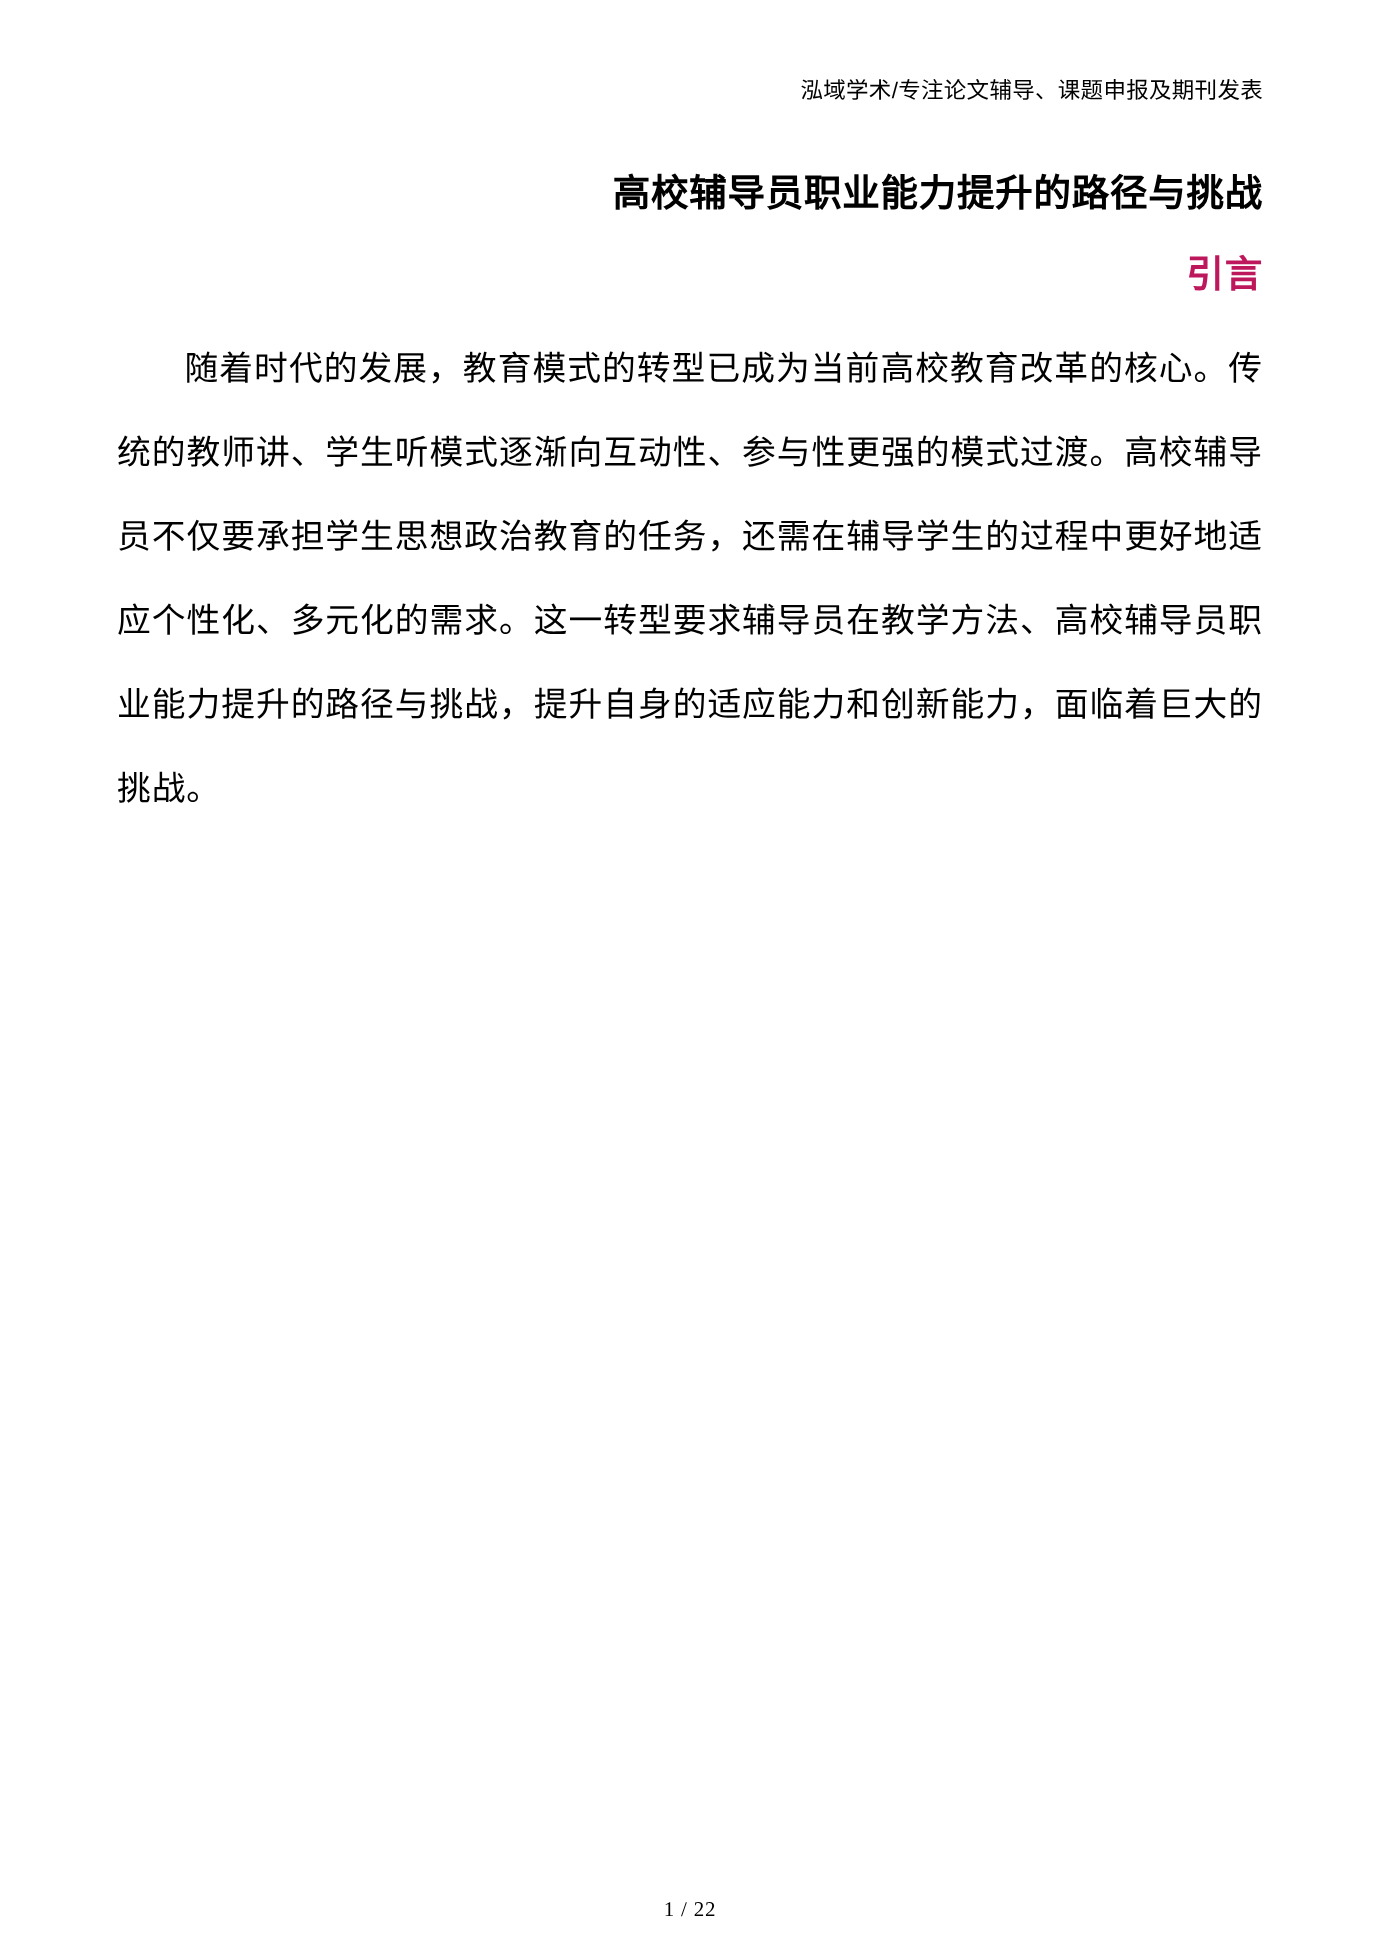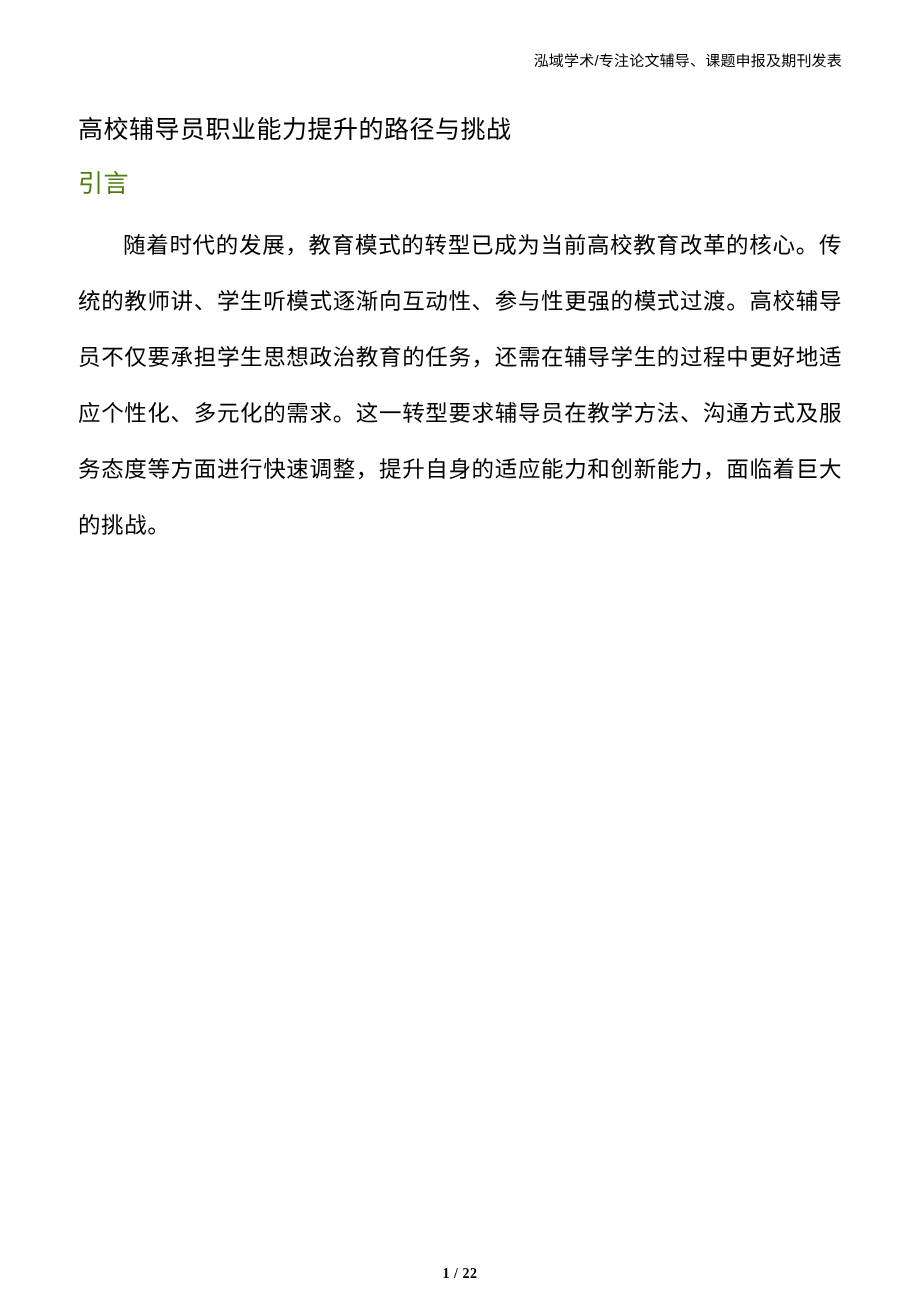--- a/index.html
+++ b/index.html
@@ -39,34 +39,34 @@
     position: absolute;
     top: 108px;
     left: 78px;
     width: 764px;
   }
 
   .doc-title {
     font-family: "Liberation Sans", "DejaVu Sans", sans-serif;
     font-size: 25px;
     line-height: 42px;
-    font-weight: 400;
+    font-weight: 700;
     color: #000000;
-    text-align: left;
+    text-align: right;
     margin: 0 0 12px 0;
     letter-spacing: 0.5px;
   }
 
   .doc-subtitle {
     font-family: "Liberation Sans", "DejaVu Sans", sans-serif;
     font-size: 25px;
     line-height: 42px;
-    font-weight: 400;
-    color: #4d7c0f;
-    text-align: left;
+    font-weight: 700;
+    color: #be185d;
+    text-align: right;
     margin: 0 0 14px 0;
     letter-spacing: 0.5px;
   }
 
   
   .paragraphs {
     margin-top: 10px;
   }
 
   .para {
@@ -84,39 +84,39 @@
 
   
   .doc-footer {
     position: absolute;
     left: 0;
     right: 0;
     bottom: 20px;
     text-align: center;
     font-family: "Liberation Serif", "DejaVu Serif", serif;
     font-size: 14px;
-    font-weight: bold;
+    font-weight: normal;
     color: #000000;
     letter-spacing: 0.5px;
   }
 </style>
 </head>
 <body>
 
 <div class="page">
 
   <div class="doc-header">泓域学术/专注论文辅导、课题申报及期刊发表</div>
 
   <div class="doc-body">
 
     <h1 class="doc-title">高校辅导员职业能力提升的路径与挑战</h1>
 
     <h2 class="doc-subtitle">引言</h2>
 
     <div class="paragraphs">
-      <p class="para">随着时代的发展，教育模式的转型已成为当前高校教育改革的核心。传统的教师讲、学生听模式逐渐向互动性、参与性更强的模式过渡。高校辅导员不仅要承担学生思想政治教育的任务，还需在辅导学生的过程中更好地适应个性化、多元化的需求。这一转型要求辅导员在教学方法、沟通方式及服务态度等方面进行快速调整，提升自身的适应能力和创新能力，面临着巨大的挑战。</p>
+      <p class="para">随着时代的发展，教育模式的转型已成为当前高校教育改革的核心。传统的教师讲、学生听模式逐渐向互动性、参与性更强的模式过渡。高校辅导员不仅要承担学生思想政治教育的任务，还需在辅导学生的过程中更好地适应个性化、多元化的需求。这一转型要求辅导员在教学方法、高校辅导员职业能力提升的路径与挑战，提升自身的适应能力和创新能力，面临着巨大的挑战。</p>
     </div>
 
   </div>
 
   <div class="doc-footer">1 / 22</div>
 
 </div>
 
 </body></html>

